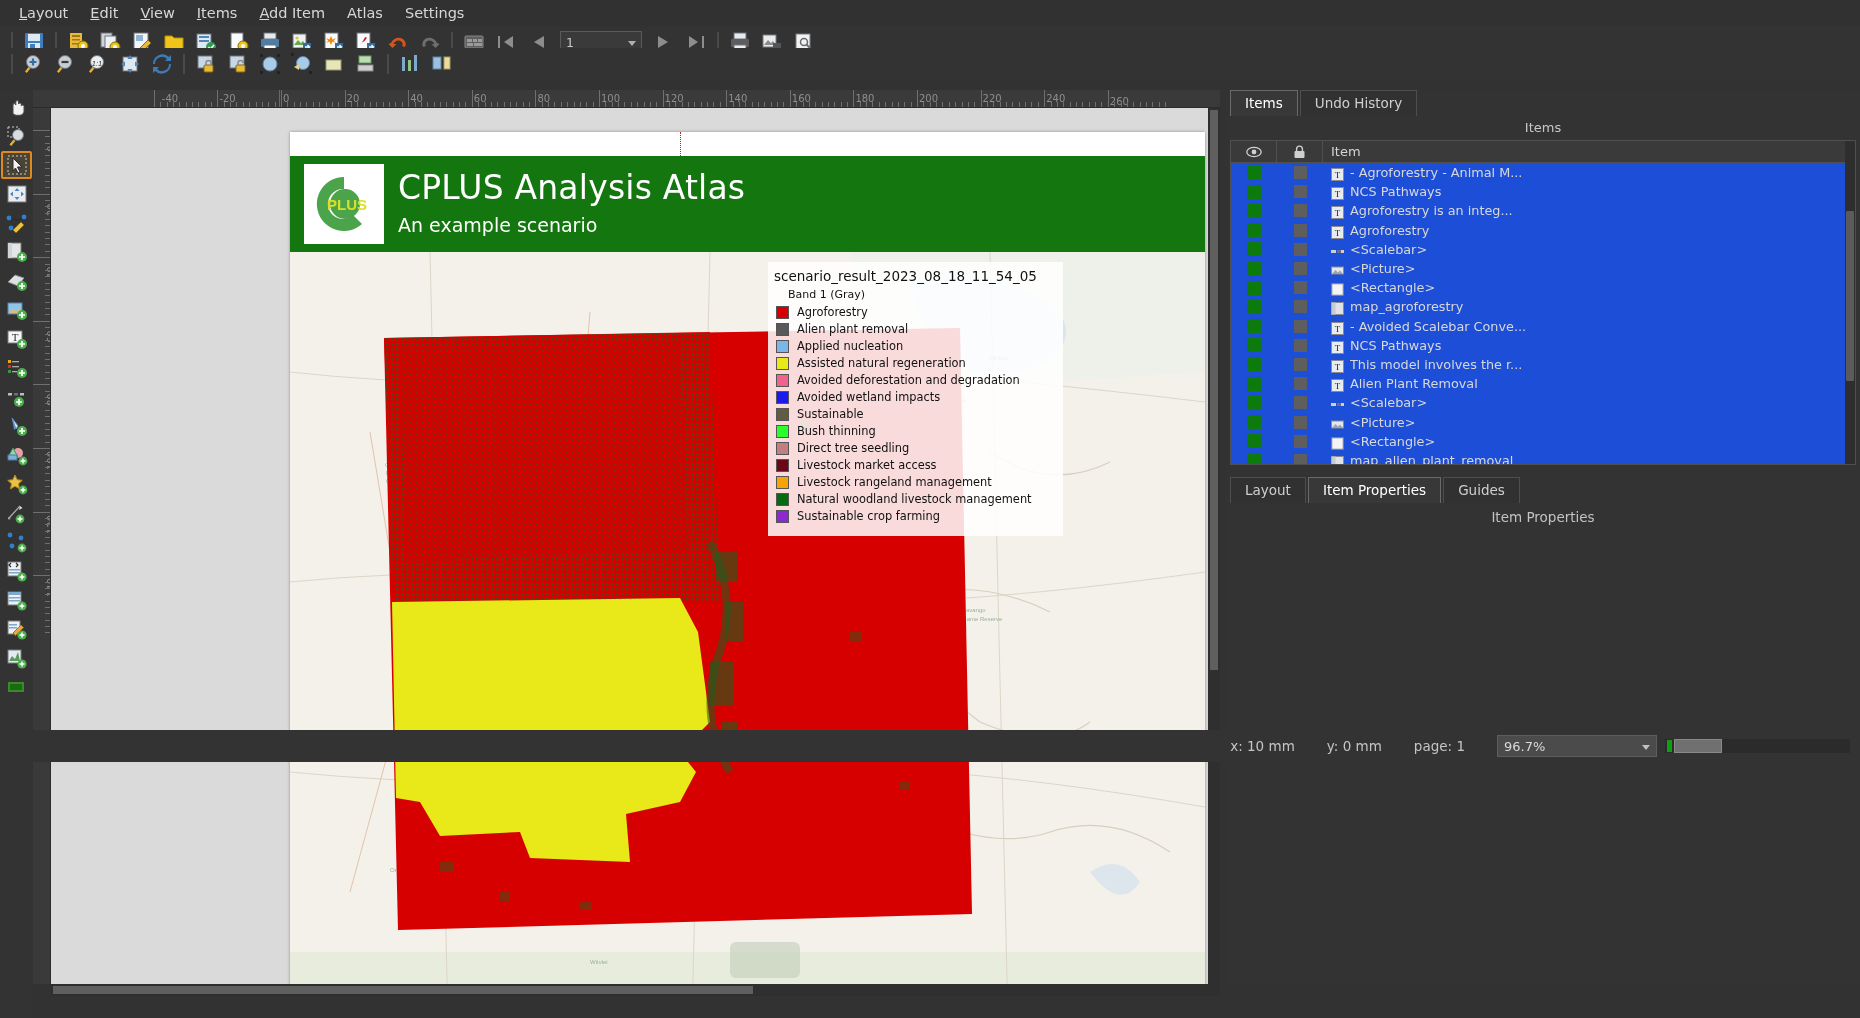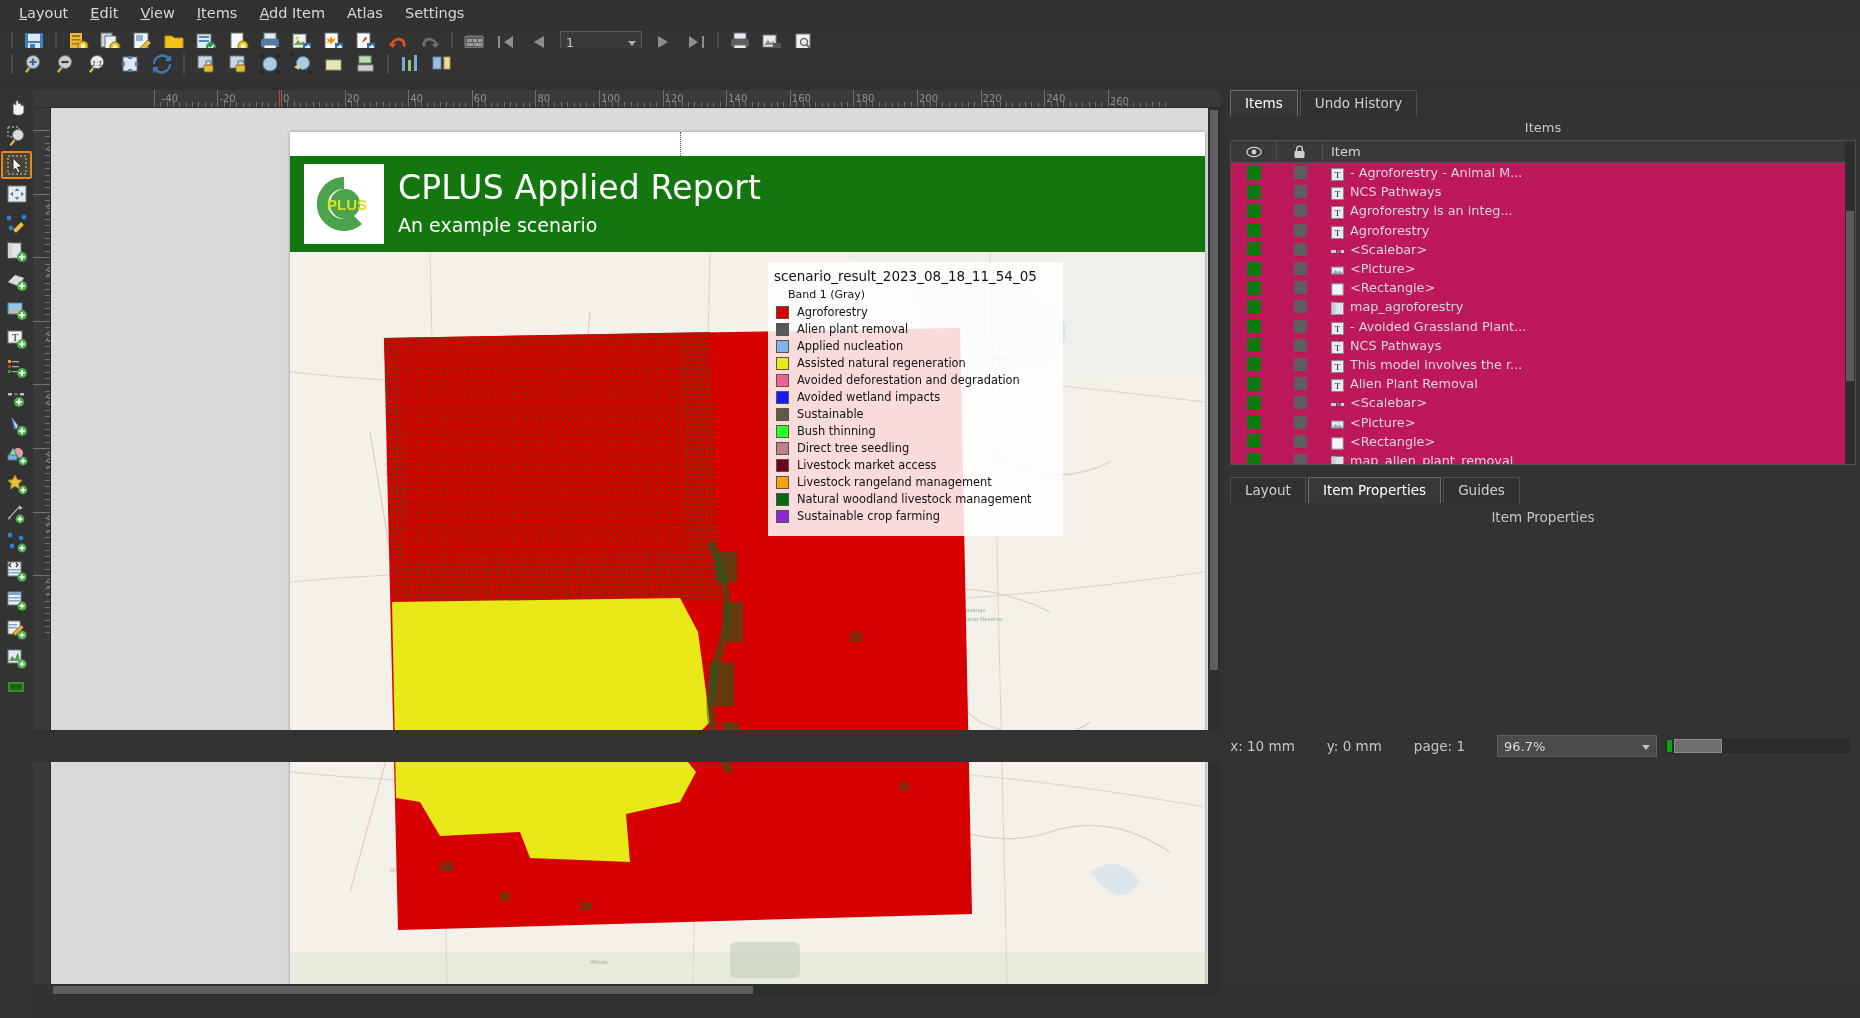--- a/index.html
+++ b/index.html
@@ -131,21 +131,21 @@
   }
   .tabrow { display: flex; align-items: flex-end; height: 26px; padding-left: 4px; }
   .tab {
     padding: 4px 14px 5px 14px; font-size: 13.5px; color: #cfcfcf;
     border: 1px solid #4e4e4e; border-bottom: none; background: #313131;
     margin-right: 2px;
   }
   .tab.sel { background: #383838; color: #ffffff; border-color: #6a6a6a; }
   .panel-caption { text-align: center; color: #c8c8c8; font-size: 13px; padding: 4px 0 5px 0; }
   .items-table {
-    margin: 0 4px; border: 1px solid #505050; background: #be185d;
+    margin: 0 4px; border: 1px solid #505050; background: #1d4ed8;
     height: 325px; overflow: hidden; position: relative;
   }
   .ith {
     display: flex; height: 22px; background: #3a3a3a;
     border-bottom: 1px solid #505050; align-items: center;
   }
   .ith-c1 { width: 46px; display:flex; align-items:center; justify-content:center;
             border-right: 1px solid #505050; height: 22px; }
   .ith-c2 { width: 46px; display:flex; align-items:center; justify-content:center;
             border-right: 1px solid #505050; height: 22px; }
@@ -921,21 +921,21 @@
       <div class="guide-v" style="left:390px;"></div>
 
       <div class="rep-header">
         <div class="rep-logo">
           <svg width="70" height="70" viewBox="0 0 70 70">
             <path d="M35 8 a27 27 0 1 0 18 47 l-9-9 a15 15 0 1 1 -9-26 z" fill="#4ba34b"></path>
             <circle cx="36" cy="35" r="15" fill="#4ba34b"></circle>
             <text x="38" y="41" font-size="15" font-weight="bold" text-anchor="middle" fill="#d7e02a" font-family="sans-serif">PLUS</text>
           </svg>
         </div>
-        <div class="rep-title">CPLUS Applied Report</div>
+        <div class="rep-title">CPLUS Analysis Atlas</div>
         <div class="rep-sub">An example scenario</div>
       </div>
 
       <div class="map-frame">
 
         <svg class="basemap" width="915" height="855" viewBox="0 0 915 855" preserveAspectRatio="none">
           <rect width="915" height="855" fill="#f2efe9"></rect>
           <rect x="0" y="0" width="915" height="855" fill="#f4f1ea"></rect>
           <path d="M0 700 L915 700 L915 855 L0 855 Z" fill="#e8ecdd"></path>
           <path d="M560 0 L915 0 L915 120 L600 140 Z" fill="#eef1ea"></path>
@@ -1237,21 +1237,21 @@
               <div class="chk-vis"></div>
             </div>
             <div class="it-c2">
               <div class="chk-lock"></div>
             </div>
             <div class="it-c3">
               <span class="it-ico"><svg width="13" height="13" viewBox="0 0 13 13">
                   <rect x="0.5" y="0.5" width="12" height="12" fill="#e9ecef" stroke="#8a8a8a"></rect>
                   <text x="6.5" y="10" font-size="9" text-anchor="middle" fill="#222" font-family="serif">T</text>
                 </svg></span>
-              <span class="it-label">- Avoided Grassland Plant...</span>
+              <span class="it-label">- Avoided Scalebar Conve...</span>
             </div>
           </div>
           <div class="itrow">
             <div class="it-c1">
               <div class="chk-vis"></div>
             </div>
             <div class="it-c2">
               <div class="chk-lock"></div>
             </div>
             <div class="it-c3">

